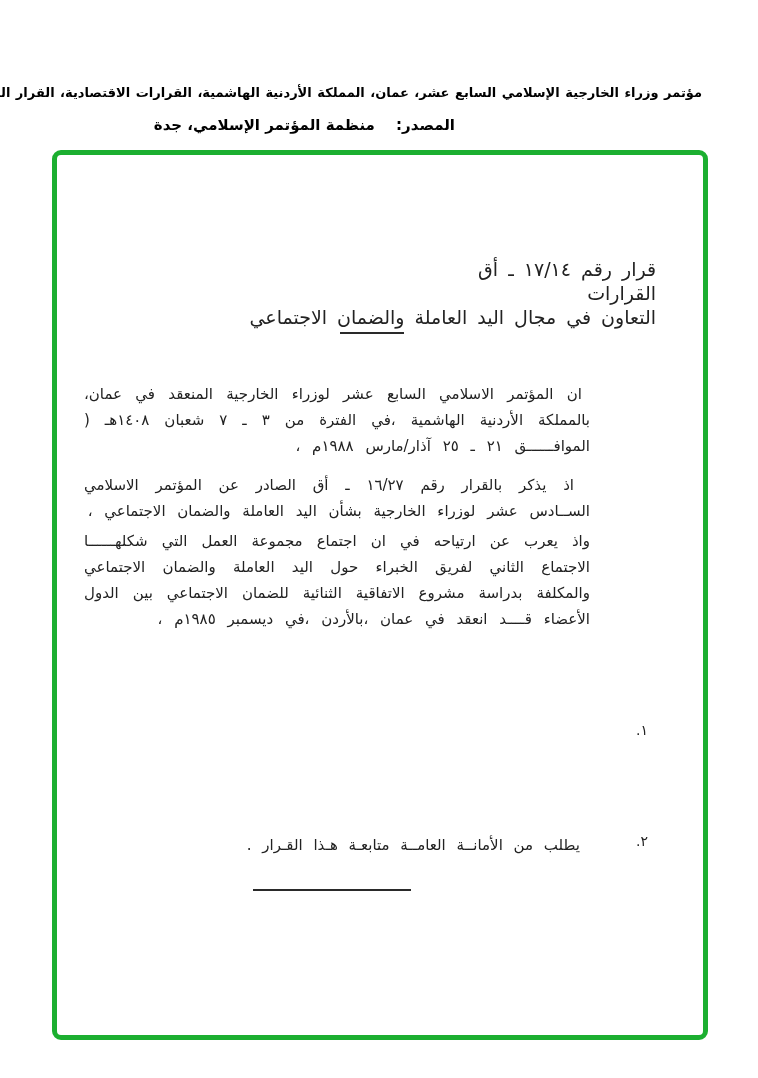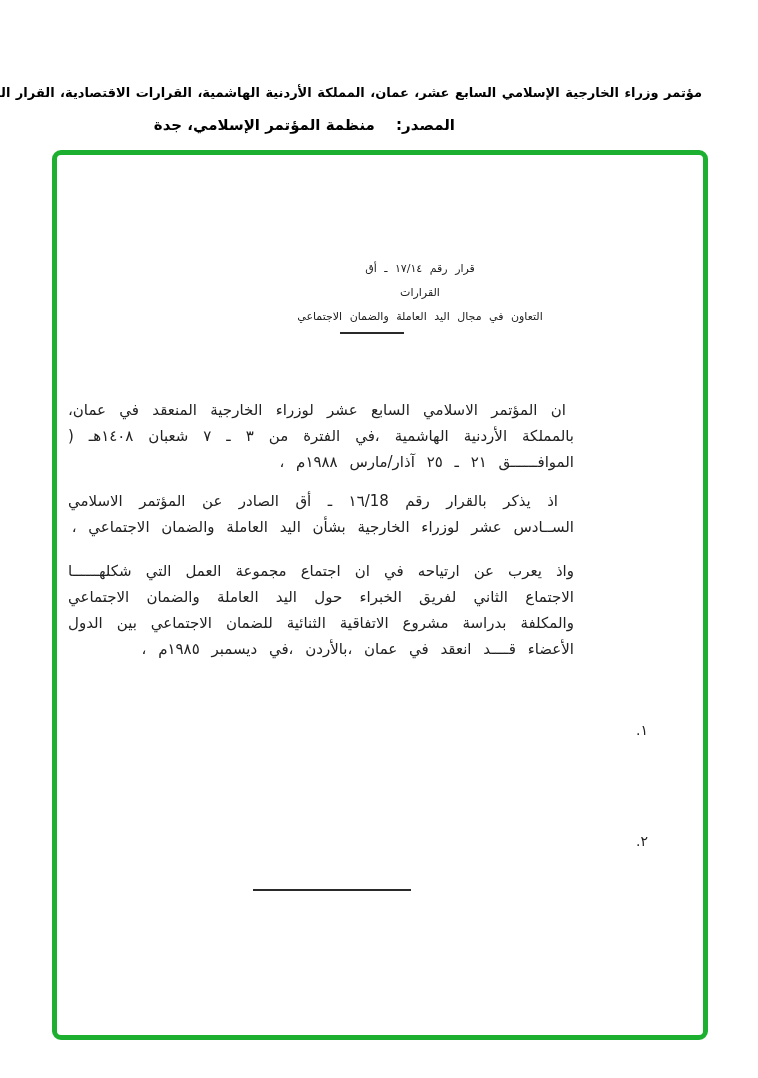--- a/index.html
+++ b/index.html
@@ -28,39 +28,39 @@
   
   .frame{
     position:absolute;left:52px;top:150px;
     width:656px;height:890px;
     border:5px solid #1caf30;
     border-radius:9px;
     box-sizing:border-box;
   }
   
   .title-block{
-    position:absolute;top:257px;left:190px;width:460px;
-    text-align:center;
-    font-size:11px;line-height:24px;
+    position:absolute;top:257px;left:196px;width:460px;
+    text-align:right;
+    font-size:19px;line-height:24px;
     word-spacing:4px;
   }
   .title-rule{
     position:absolute;left:340px;top:332px;
     width:64px;height:2px;background:#2a2a2a;
   }
   
   .para{
-    position:absolute;right:168px;width:506px;margin:16px;
+    position:absolute;right:168px;width:506px;margin:0;
     font-size:15px;line-height:26px;
     text-align:justify;
     word-spacing:7px;
   }
   .p1{top:381px;text-indent:8px;}
   .p2{top:472px;text-indent:16px;}
-  .p3{top:542px;}
+  .p3{top:528px;}
   .p4{top:633px;}
   .lead{
     text-underline-offset:4px;
     text-decoration-thickness:1.3px;
   }
   
   .item{position:absolute;right:110px;width:586px;}
   .item1{top:721px;}
   .item2{top:832px;}
   .inum{
@@ -97,31 +97,34 @@
     <div class="t2">القرارات</div>
     <div class="t3">التعاون في مجال اليد العاملة والضمان الاجتماعي</div>
   </div>
   <div class="title-rule"></div>
 
   <p class="para p1">
     <span class="lead"></span><span>ان المؤتمر الاسلامي السابع عشر لوزراء الخارجية المنعقد في عمان، بالمملكة الأردنية الهاشمية ،في الفترة من ٣ ـ ٧ شعبان ١٤٠٨هـ ( الموافــــــق ٢١ ـ ٢٥ آذار/مارس ١٩٨٨م ،</span>
   </p>
 
   <p class="para p2">
-    <span class="lead">اذ يذكر</span><span> بالقرار رقم ١٦/18 ـ أق الصادر عن المؤتمر الاسلامي الســادس عشر لوزراء الخارجية بشأن اليد العاملة والضمان الاجتماعي ،</span>
+    <span class="lead">اذ يذكر</span><span> بالقرار رقم ١٦/٢٧ ـ أق الصادر عن المؤتمر الاسلامي الســادس عشر لوزراء الخارجية بشأن اليد العاملة والضمان الاجتماعي ،</span>
   </p>
 
   <p class="para p3">
     <span class="lead">واذ يعرب</span><span> عن ارتياحه في ان اجتماع مجموعة العمل التي شكلهــــــا الاجتماع الثاني لفريق الخبراء حول اليد العاملة والضمان الاجتماعي والمكلفة بدراسة مشروع الاتفاقية الثنائية للضمان الاجتماعي بين الدول الأعضاء قــــد انعقد في عمان ،بالأردن ،في ديسمبر ١٩٨٥م ،</span>
   </p>
 
 
   <div class="item item1">
     <span class="inum">١.</span>
   </div>
 
   <div class="item item2">
     <span class="inum">٢.</span>
+    <p class="itext">
+      <span class="lead">يطلب من</span><span> الأمانــة العامــة متابعـة هـذا القـرار .</span>
+    </p>
   </div>
 
   <div class="end-rule"></div>
 
 </div>
 
 </body></html>

